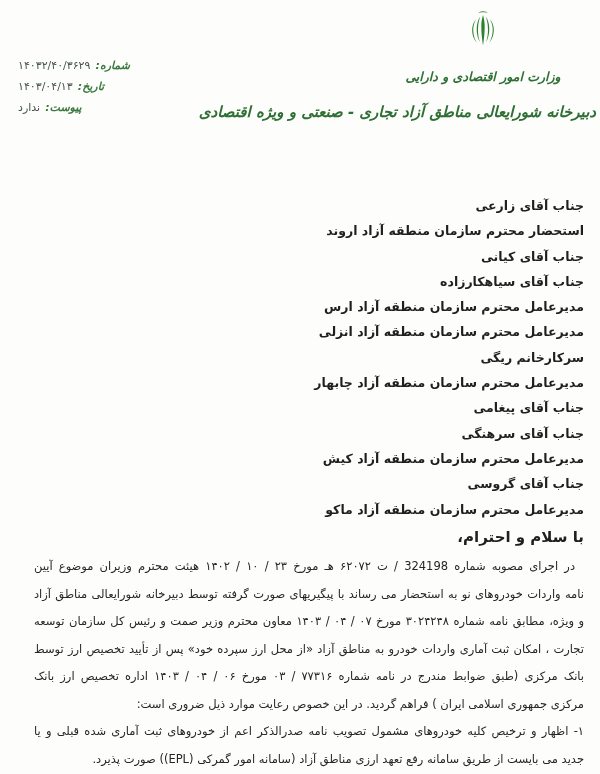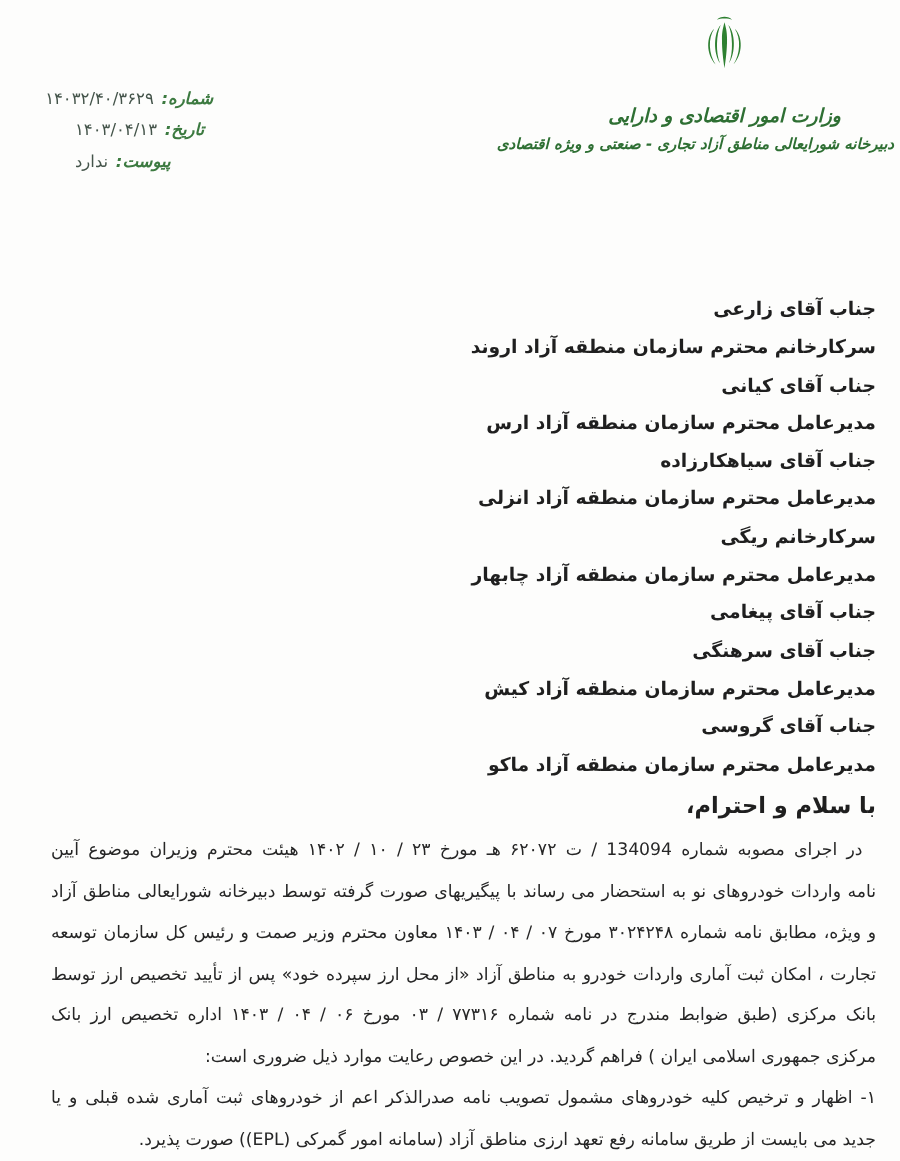--- a/index.html
+++ b/index.html
@@ -18,33 +18,33 @@
   }
   .emblem{display:block;margin:0 auto;}
   .ministry{
     margin-top:20px;
     font-size:12.5px;font-weight:bold;
     color:#2e6f33;
     font-style:italic;
     white-space:nowrap;
   }
   .secretariat{
-    margin-top:7px;
-    font-size:10px;font-weight:bold;
+    margin-top:19px;
+    font-size:15px;font-weight:bold;
     color:#2e6f33;
     font-style:italic;
     white-space:nowrap;
     letter-spacing:-0.2px;
   }
   
   .meta{
     position:absolute;top:53px;left:14px;width:128px;
     text-align:right;
   }
-  .meta-row{height:21px;line-height:21px;white-space:nowrap;text-align:left;margin-left:32px;}
+  .meta-row{height:21px;line-height:21px;white-space:nowrap;text-align:left;}
   .meta-label{
     font-size:11px;font-weight:bold;font-style:italic;
     color:#3c7a40;
   }
   .meta-value{
     font-size:11px;
     color:#44544a;
     margin-left:4px;
   }
   
@@ -108,38 +108,38 @@
       <span class="meta-value">۱۴۰۳/۰۴/۱۳</span>
     </div>
     <div class="meta-row">
       <span class="meta-label">پیوست:</span>
       <span class="meta-value">ندارد</span>
     </div>
   </div>
 
   <div class="recipients">
     <div class="r-line">جناب آقای زارعی</div>
-    <div class="r-line">سرکارخانم محترم سازمان منطقه آزاد اروند</div>
+    <div class="r-line">استحضار محترم سازمان منطقه آزاد اروند</div>
     <div class="r-line">جناب آقای کیانی</div>
+    <div class="r-line">جناب آقای سیاهکارزاده</div>
     <div class="r-line">مدیرعامل محترم سازمان منطقه آزاد ارس</div>
-    <div class="r-line">جناب آقای سیاهکارزاده</div>
     <div class="r-line">مدیرعامل محترم سازمان منطقه آزاد انزلی</div>
     <div class="r-line">سرکارخانم ریگی</div>
     <div class="r-line">مدیرعامل محترم سازمان منطقه آزاد چابهار</div>
     <div class="r-line">جناب آقای پیغامی</div>
     <div class="r-line">جناب آقای سرهنگی</div>
     <div class="r-line">مدیرعامل محترم سازمان منطقه آزاد کیش</div>
     <div class="r-line">جناب آقای گروسی</div>
     <div class="r-line">مدیرعامل محترم سازمان منطقه آزاد ماکو</div>
   </div>
 
   <div class="salutation">با سلام و احترام،</div>
 
   <div class="body">
-    <div class="b-line indent">در اجرای مصوبه شماره 134094 / ت ۶۲۰۷۲ هـ مورخ ۲۳ / ۱۰ / ۱۴۰۲ هیئت محترم وزیران موضوع آیین</div>
+    <div class="b-line indent">در اجرای مصوبه شماره 324198 / ت ۶۲۰۷۲ هـ مورخ ۲۳ / ۱۰ / ۱۴۰۲ هیئت محترم وزیران موضوع آیین</div>
     <div class="b-line">نامه واردات خودروهای نو به استحضار می رساند با پیگیریهای صورت گرفته توسط دبیرخانه شورایعالی مناطق آزاد</div>
     <div class="b-line">و ویژه، مطابق نامه شماره ۳۰۲۴۲۴۸ مورخ ۰۷ / ۰۴ / ۱۴۰۳ معاون محترم وزیر صمت و رئیس کل سازمان توسعه</div>
     <div class="b-line">تجارت ، امکان ثبت آماری واردات خودرو به مناطق آزاد «از محل ارز سپرده خود» پس از تأیید تخصیص ارز توسط</div>
     <div class="b-line">بانک مرکزی (طبق ضوابط مندرج در نامه شماره ۷۷۳۱۶ / ۰۳ مورخ ۰۶ / ۰۴ / ۱۴۰۳ اداره تخصیص ارز بانک</div>
     <div class="b-line natural">مرکزی جمهوری اسلامی ایران ) فراهم گردید. در این خصوص رعایت موارد ذیل ضروری است:</div>
     <div class="b-line">۱- اظهار و ترخیص کلیه خودروهای مشمول تصویب نامه صدرالذکر اعم از خودروهای ثبت آماری شده قبلی و یا</div>
     <div class="b-line natural">جدید می بایست از طریق سامانه رفع تعهد ارزی مناطق آزاد (سامانه امور گمرکی (EPL)) صورت پذیرد.</div>
   </div>
 
 </div>

